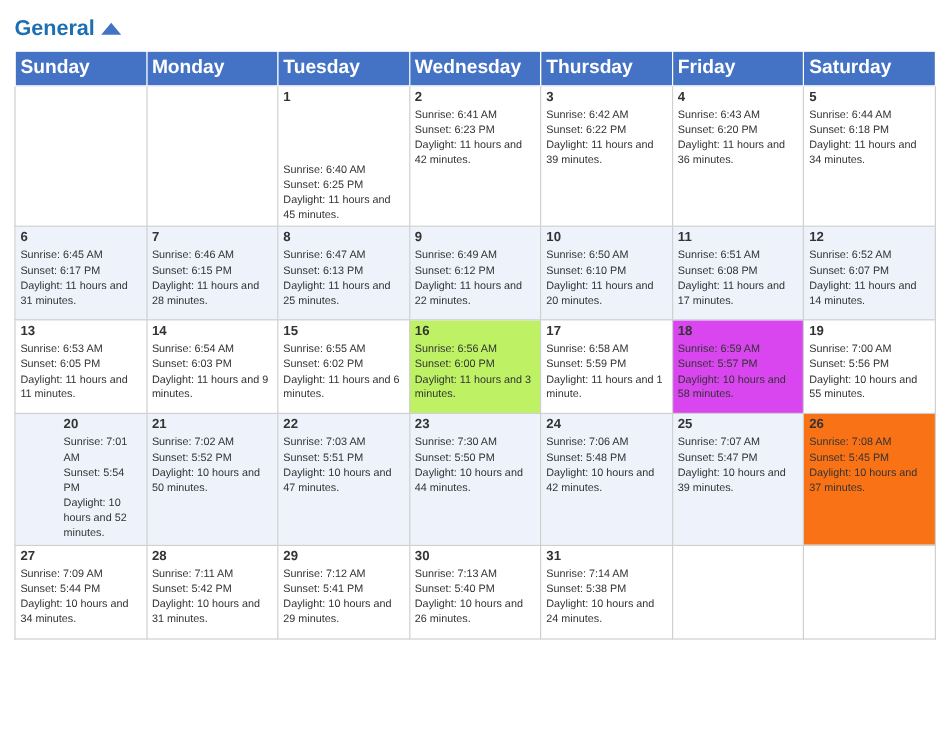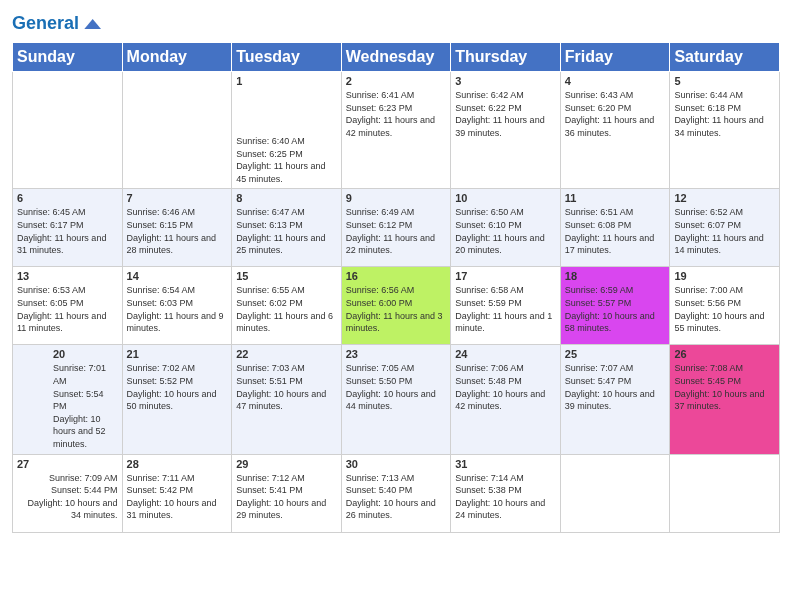--- a/index.html
+++ b/index.html
@@ -273,47 +273,47 @@
 Daylight: 10 hours and 50 minutes.</div>
           </td>
           <td style="background: rgb(238, 242, 251);">
             <span class="day-num">22</span>
             <div class="day-info" style="white-space: pre-line;">Sunrise: 7:03 AM
 Sunset: 5:51 PM
 Daylight: 10 hours and 47 minutes.</div>
           </td>
           <td style="background: rgb(238, 242, 251);">
             <span class="day-num">23</span>
-            <div class="day-info" style="white-space: pre-line;">Sunrise: 7:05 AM
+            <div class="day-info" style="white-space: pre-line;">Sunrise: 7:30 AM
 Sunset: 5:50 PM
 Daylight: 10 hours and 44 minutes.</div>
           </td>
           <td style="background: rgb(238, 242, 251);">
             <span class="day-num">24</span>
             <div class="day-info" style="white-space: pre-line;">Sunrise: 7:06 AM
 Sunset: 5:48 PM
 Daylight: 10 hours and 42 minutes.</div>
           </td>
           <td style="background: rgb(238, 242, 251);">
             <span class="day-num">25</span>
             <div class="day-info" style="white-space: pre-line;">Sunrise: 7:07 AM
 Sunset: 5:47 PM
 Daylight: 10 hours and 39 minutes.</div>
           </td>
-          <td style="background: #ec4899;">
+          <td style="background: #f97316;">
             <span class="day-num">26</span>
             <div class="day-info" style="white-space: pre-line;">Sunrise: 7:08 AM
 Sunset: 5:45 PM
 Daylight: 10 hours and 37 minutes.</div>
           </td>
         </tr>
         <tr>
           <td style="background: rgb(255, 255, 255);">
             <span class="day-num">27</span>
-            <div class="day-info" style="white-space: pre-line; text-align: right;">Sunrise: 7:09 AM
+            <div class="day-info" style="white-space: pre-line;">Sunrise: 7:09 AM
 Sunset: 5:44 PM
 Daylight: 10 hours and 34 minutes.</div>
           </td>
           <td style="background: rgb(255, 255, 255);">
             <span class="day-num">28</span>
             <div class="day-info" style="white-space: pre-line;">Sunrise: 7:11 AM
 Sunset: 5:42 PM
 Daylight: 10 hours and 31 minutes.</div>
           </td>
           <td style="background: rgb(255, 255, 255);">

